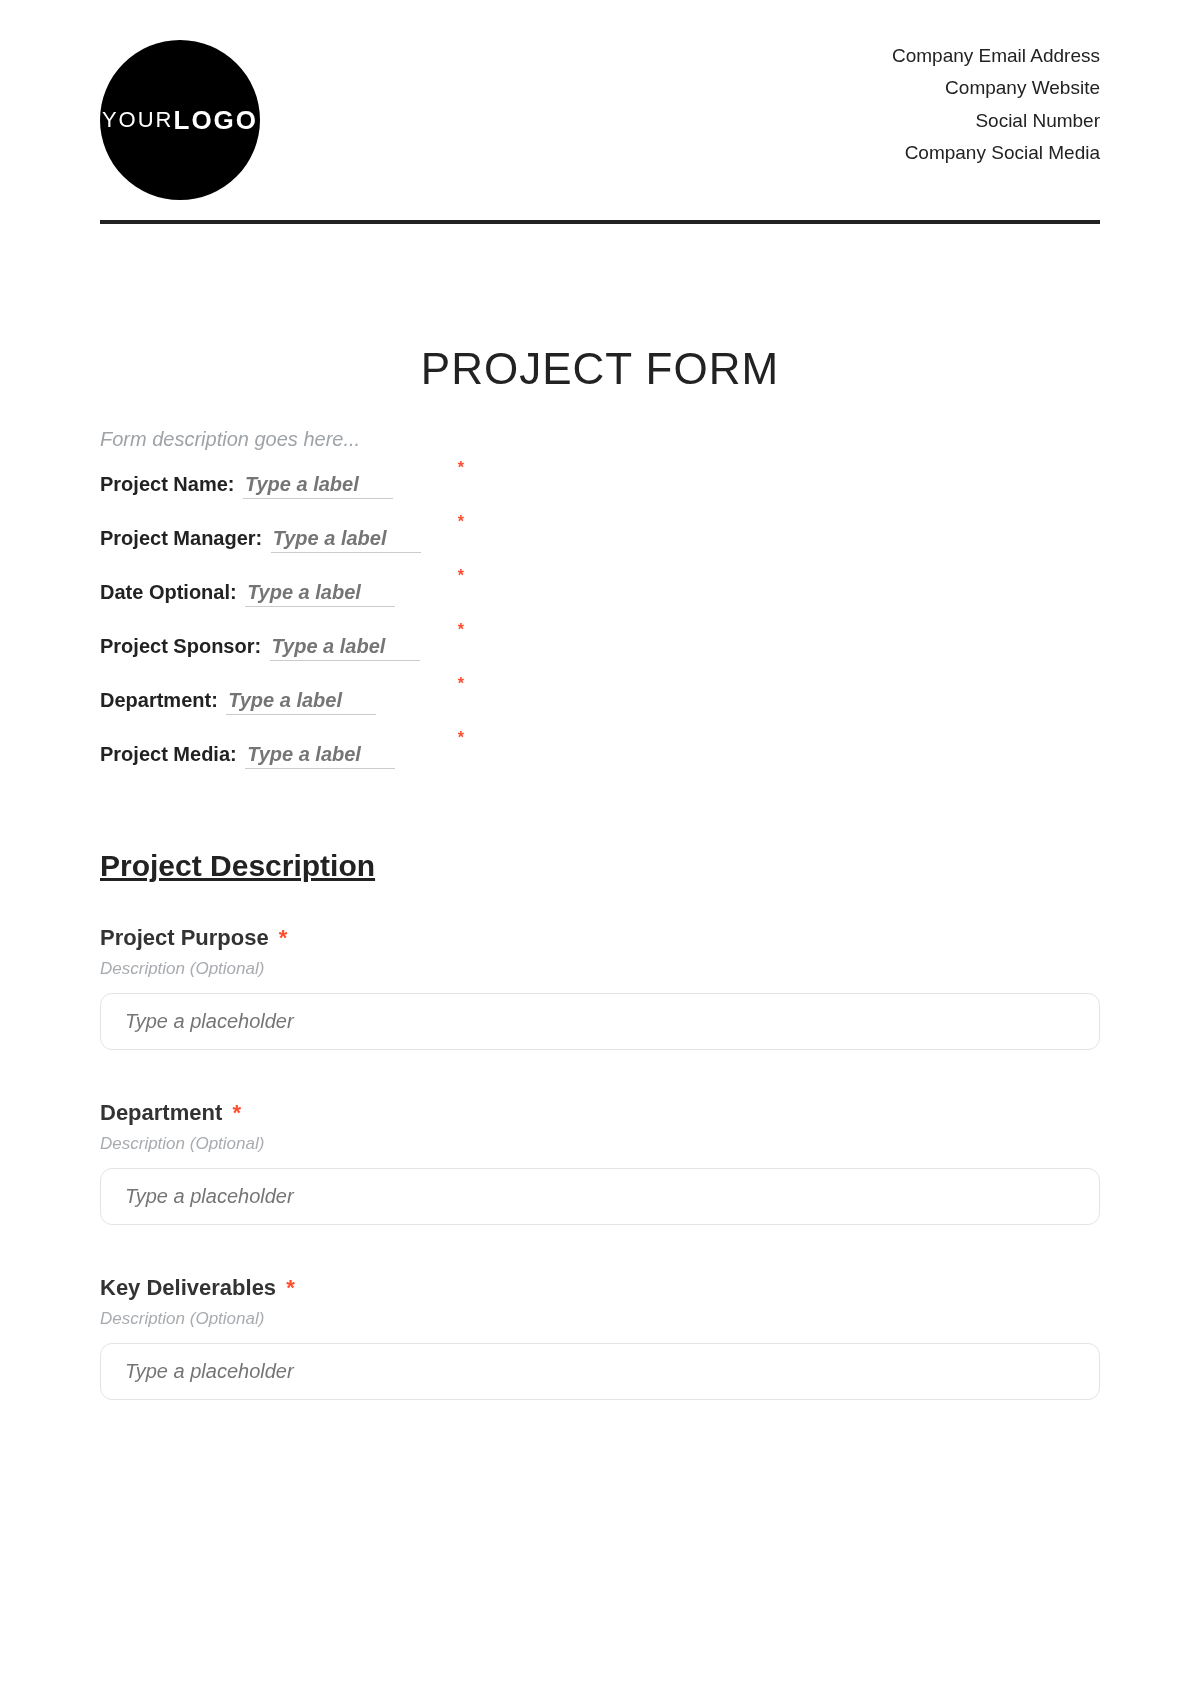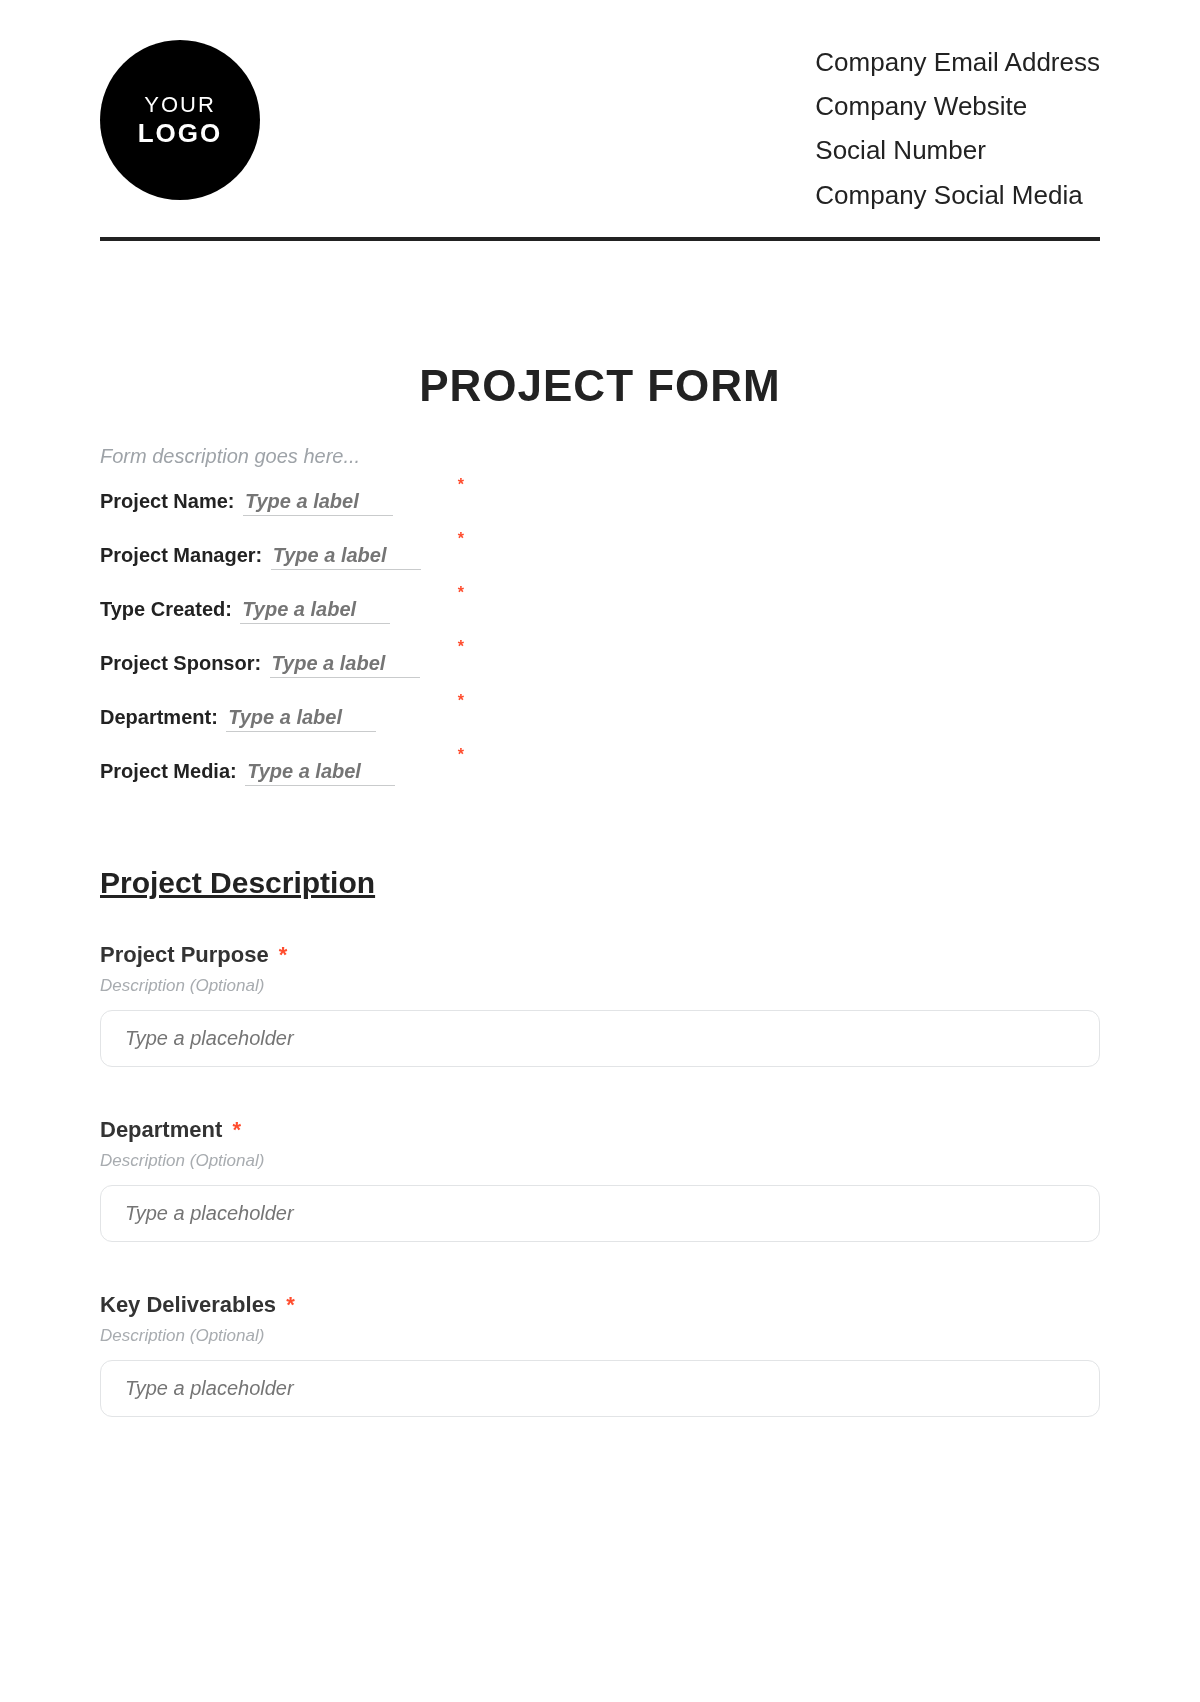--- a/index.html
+++ b/index.html
@@ -16,44 +16,44 @@
     justify-content: space-between;
     align-items: flex-start;
     margin-bottom: 20px;
   }
   .logo {
     width: 160px;
     height: 160px;
     background: #000;
     border-radius: 50%;
     display: flex;
-    flex-direction: column;
+    flex-direction: row;
     align-items: center;
     justify-content: center;
     color: #fff;
     text-align: center;
     letter-spacing: 2px;
   }
   .logo-top { font-size: 22px; font-weight: 300; }
   .logo-bottom { font-size: 26px; font-weight: 700; }
   .company-info {
-    text-align: left;
-    font-size: 26px;
+    text-align: right;
+    font-size: 19px;
     line-height: 1.7;
     color: #222;
   }
   .hr {
     border: none;
     border-top: 4px solid #222;
     margin-bottom: 120px;
   }
   .title {
     text-align: center;
     font-size: 44px;
-    font-weight: 700;
+    font-weight: 400;
     letter-spacing: 1px;
     margin-bottom: 34px;
   }
   .form-desc {
     color: #9ea3a8;
     font-style: italic;
     font-size: 20px;
     margin-bottom: 22px;
   }
   .field-row {
@@ -153,21 +153,21 @@
 </div>
 
 <div class="field-row">
   <span class="asterisk">*</span>
   <span class="field-label">Project Manager:</span>
   <input class="inline-input" placeholder="Type a label" style="">
 </div>
 
 <div class="field-row">
   <span class="asterisk">*</span>
-  <span class="field-label">Type Created:</span>
+  <span class="field-label">Date Optional:</span>
   <input class="inline-input" placeholder="Type a label" style="">
 </div>
 
 <div class="field-row">
   <span class="asterisk">*</span>
   <span class="field-label">Project Sponsor:</span>
   <input class="inline-input" placeholder="Type a label" style="">
 </div>
 
 <div class="field-row">

